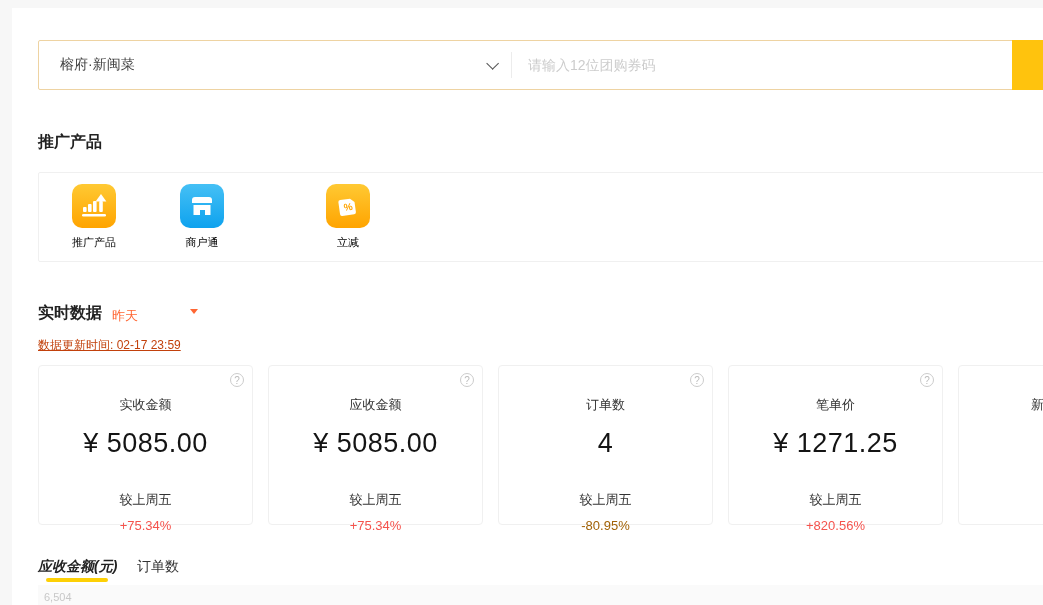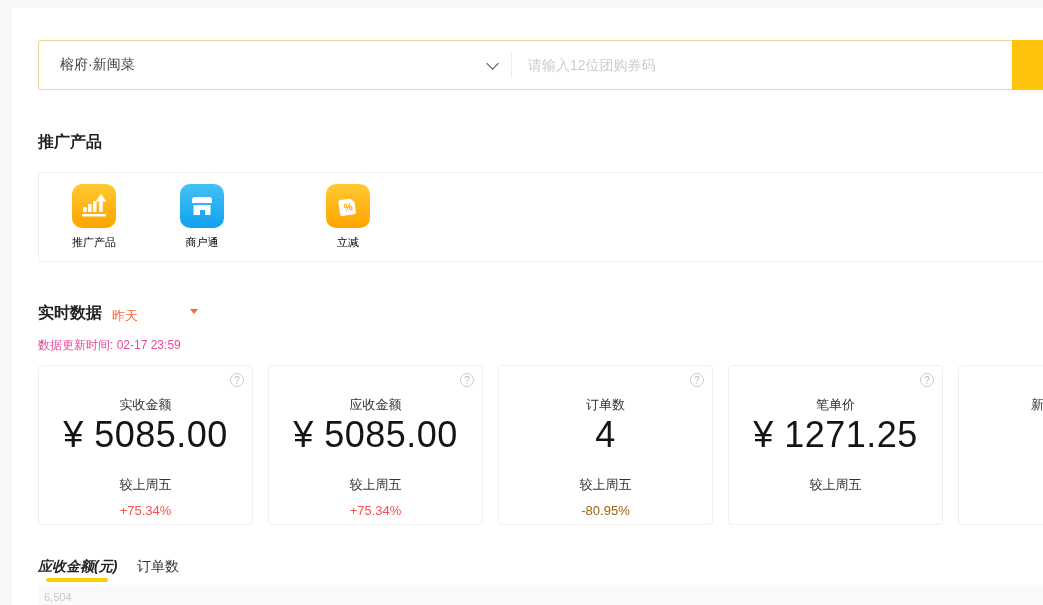--- a/index.html
+++ b/index.html
@@ -36,31 +36,31 @@
             justify-content:center; margin-bottom:7px; }
   .q-icon.yellow { background:linear-gradient(180deg,#ffc933,#ffa400); }
   .q-icon.blue   { background:linear-gradient(180deg,#45c0f5,#0ea2ee); }
   .q-label { font-size:11px; color:#000000; white-space:nowrap; }
 
   
   .date-filter { position:absolute; left:100px; top:299px; font-size:13px; color:#ff6633;
                  cursor:pointer; display:flex; align-items:flex-start;gap:47px; }
   .caret-down { width:0; height:0; border-left:4px solid transparent; border-right:4px solid transparent;
                 border-top:5px solid #ff6633; margin-left:5px; margin-top:2px; }
-  .update-time { position:absolute; left:26px; top:329px; font-size:12px; color:#ec4899; }
+  .update-time { position:absolute; left:26px; top:329px; font-size:12px; color:#c2410c;text-decoration:underline; }
 
   
   .card { position:absolute; top:357px; width:215px; height:160px; background:#fff;
           border:1px solid #f0f0f0; border-radius:4px; }
   .help { position:absolute; top:7px; right:8px; width:14px; height:14px; border:1px solid #ccc;
           border-radius:50%; color:#bbb; font-size:10px; line-height:13px; text-align:center;
           cursor:pointer; }
   .c-title { margin-top:30px; text-align:center; font-size:13px; color:#333; }
-  .c-value { text-align:center; font-size:36px; color:#141414; letter-spacing:0.5px; }
-  .c-cmp   { margin-top:20px; text-align:center; font-size:13px; color:#333; }
+  .c-value { margin-top:14px; text-align:center; font-size:27px; color:#141414; letter-spacing:0.5px; }
+  .c-cmp   { margin-top:32px; text-align:center; font-size:13px; color:#333; }
   .c-chg   { margin-top:9px;  text-align:center; font-size:13px; }
   .c-chg.up   { color:#f5534d; }
   .c-chg.down { color:#a16207; }
   .card.partial .c-title { text-align:left; padding-left:72px; }
 
   
   .tab { position:absolute; top:550px; font-size:14px; color:#333; cursor:pointer; }
   .tab.active { font-weight:bold; color:#222;font-style:italic; }
   .tab-underline { position:absolute; left:34px; top:570px; width:62px; height:3.5px;
                    background:#fdd005; border-radius:2px; }
@@ -146,20 +146,21 @@
       <div class="c-title">订单数</div>
       <div class="c-value">4</div>
       <div class="c-cmp">较上周五</div>
       <div class="c-chg down">-80.95%</div>
     </div>
     <div class="card" style="left:716px;">
       <span class="help">?</span>
       <div class="c-title">笔单价</div>
       <div class="c-value">¥ 1271.25</div>
       <div class="c-cmp">较上周五</div>
+      <div class="c-chg up">+820.56%</div>
     </div>
     <div class="card partial" style="left:946px;">
       <div class="c-title">新</div>
     </div>
 
     <div class="tab active" style="left:26px;">应收金额(元)</div>
     <div class="tab" style="left:125px;">订单数</div>
     <div class="tab-underline"></div>
 
     <div class="chart-area">

